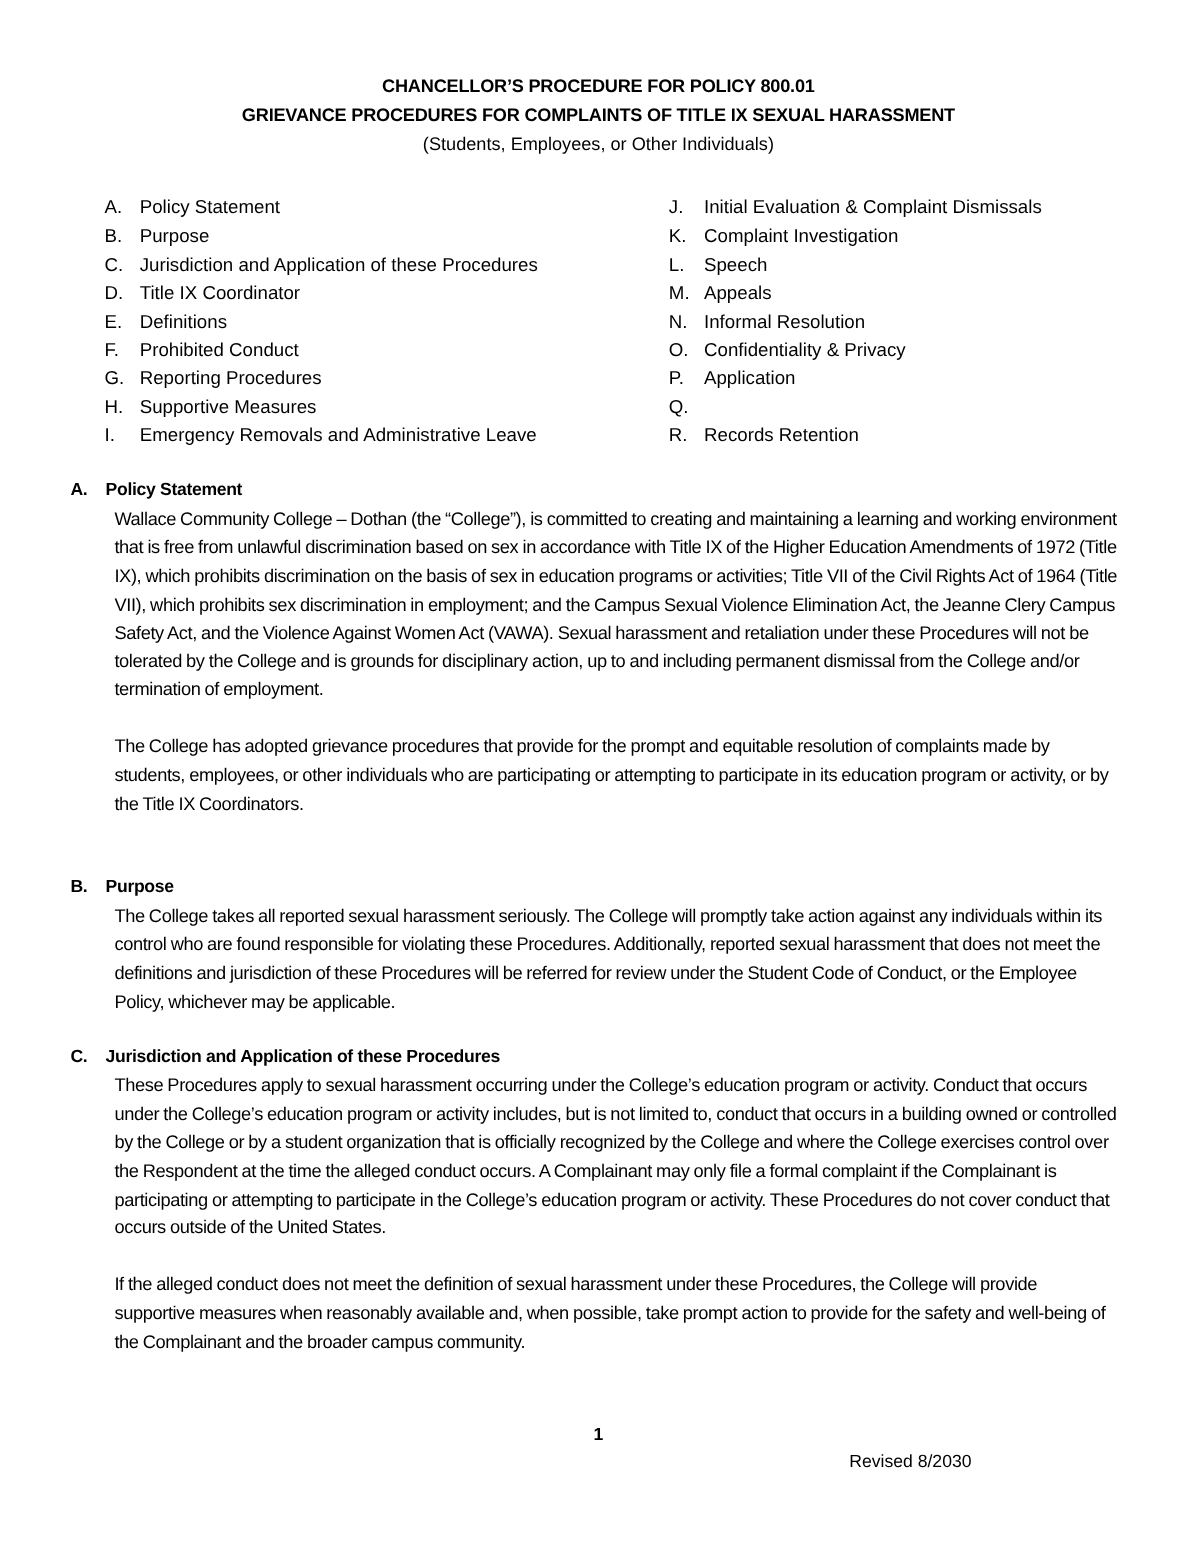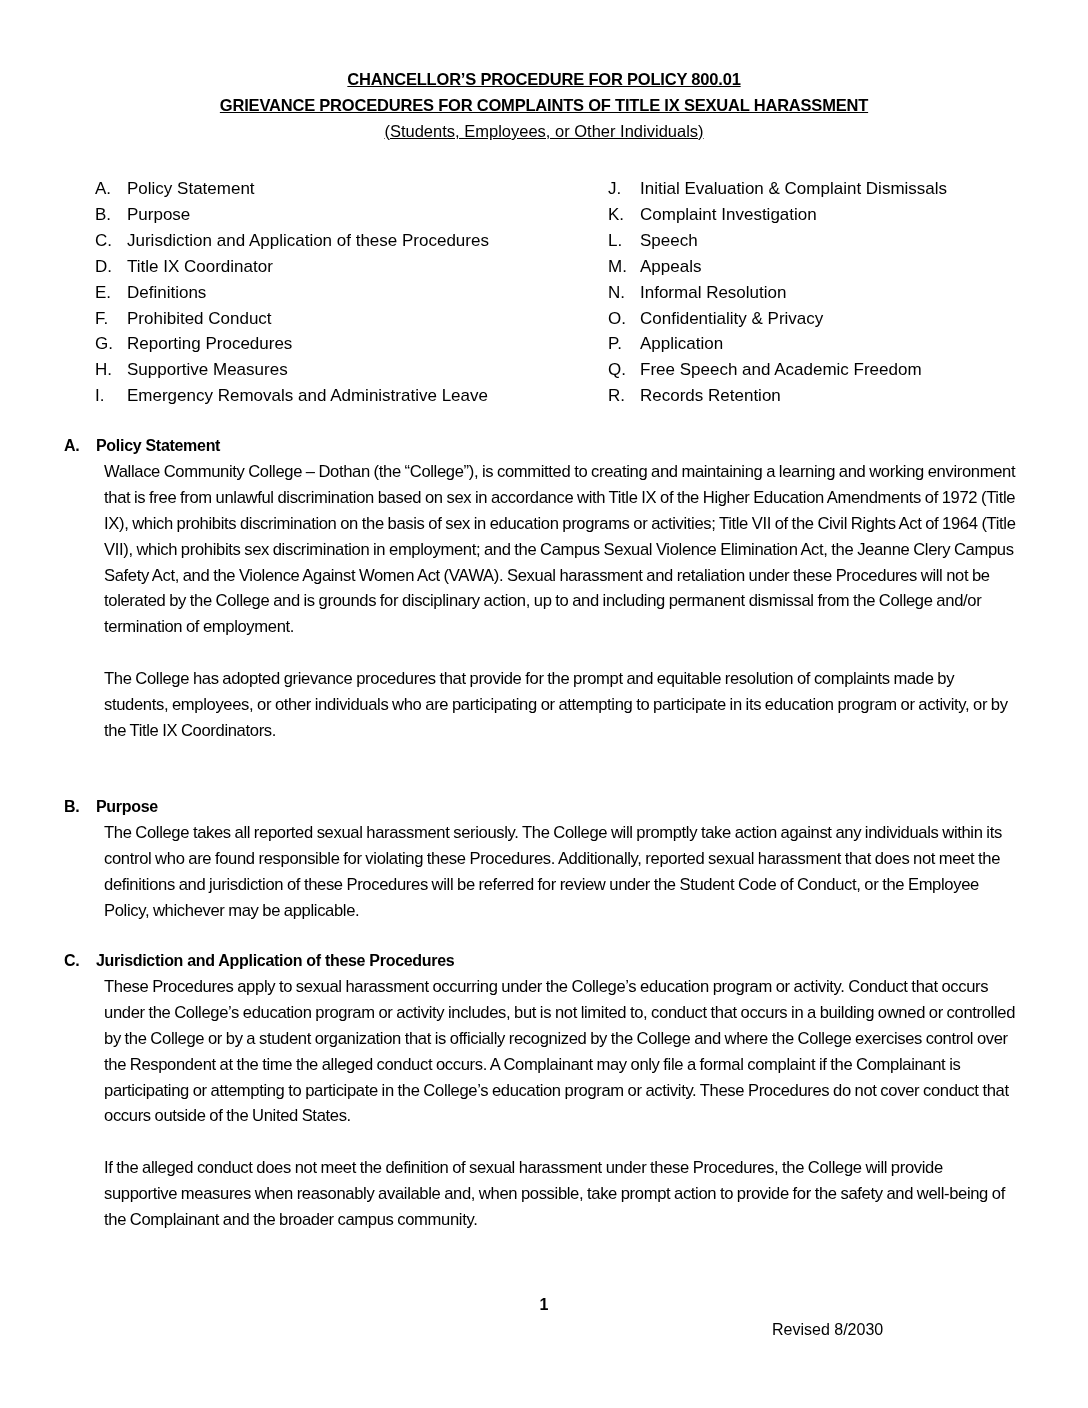--- a/index.html
+++ b/index.html
@@ -27,21 +27,20 @@
       position: absolute;
       left: 0;
       width: 1088px;
       text-align: center;
       top: 66px;
     }
     .header .line {
       font-size: 16.5px;
       line-height: 26px;
       white-space: nowrap;
-      text-decoration: underline;
     }
     .header .bold {
       font-weight: bold;
       letter-spacing: -0.2px;
     }
     .toc {
       position: absolute;
       top: 176px;
       font-size: 17px;
       line-height: 25.9px;
@@ -175,21 +174,20 @@
     <div class="toc-item">
         <span class="toc-letter">O.</span>
         <span>Confidentiality &amp; Privacy</span>
       </div>
     <div class="toc-item">
         <span class="toc-letter">P.</span>
         <span>Application</span>
       </div>
     <div class="toc-item">
         <span class="toc-letter">Q.</span>
-        <span>Free Speech and Academic Freedom</span>
       </div>
     <div class="toc-item">
         <span class="toc-letter">R.</span>
         <span>Records Retention</span>
       </div>
   </div>
 
   <div class="section" id="sec-a">
     <div class="section-head">
       <span class="section-letter">A.</span>

